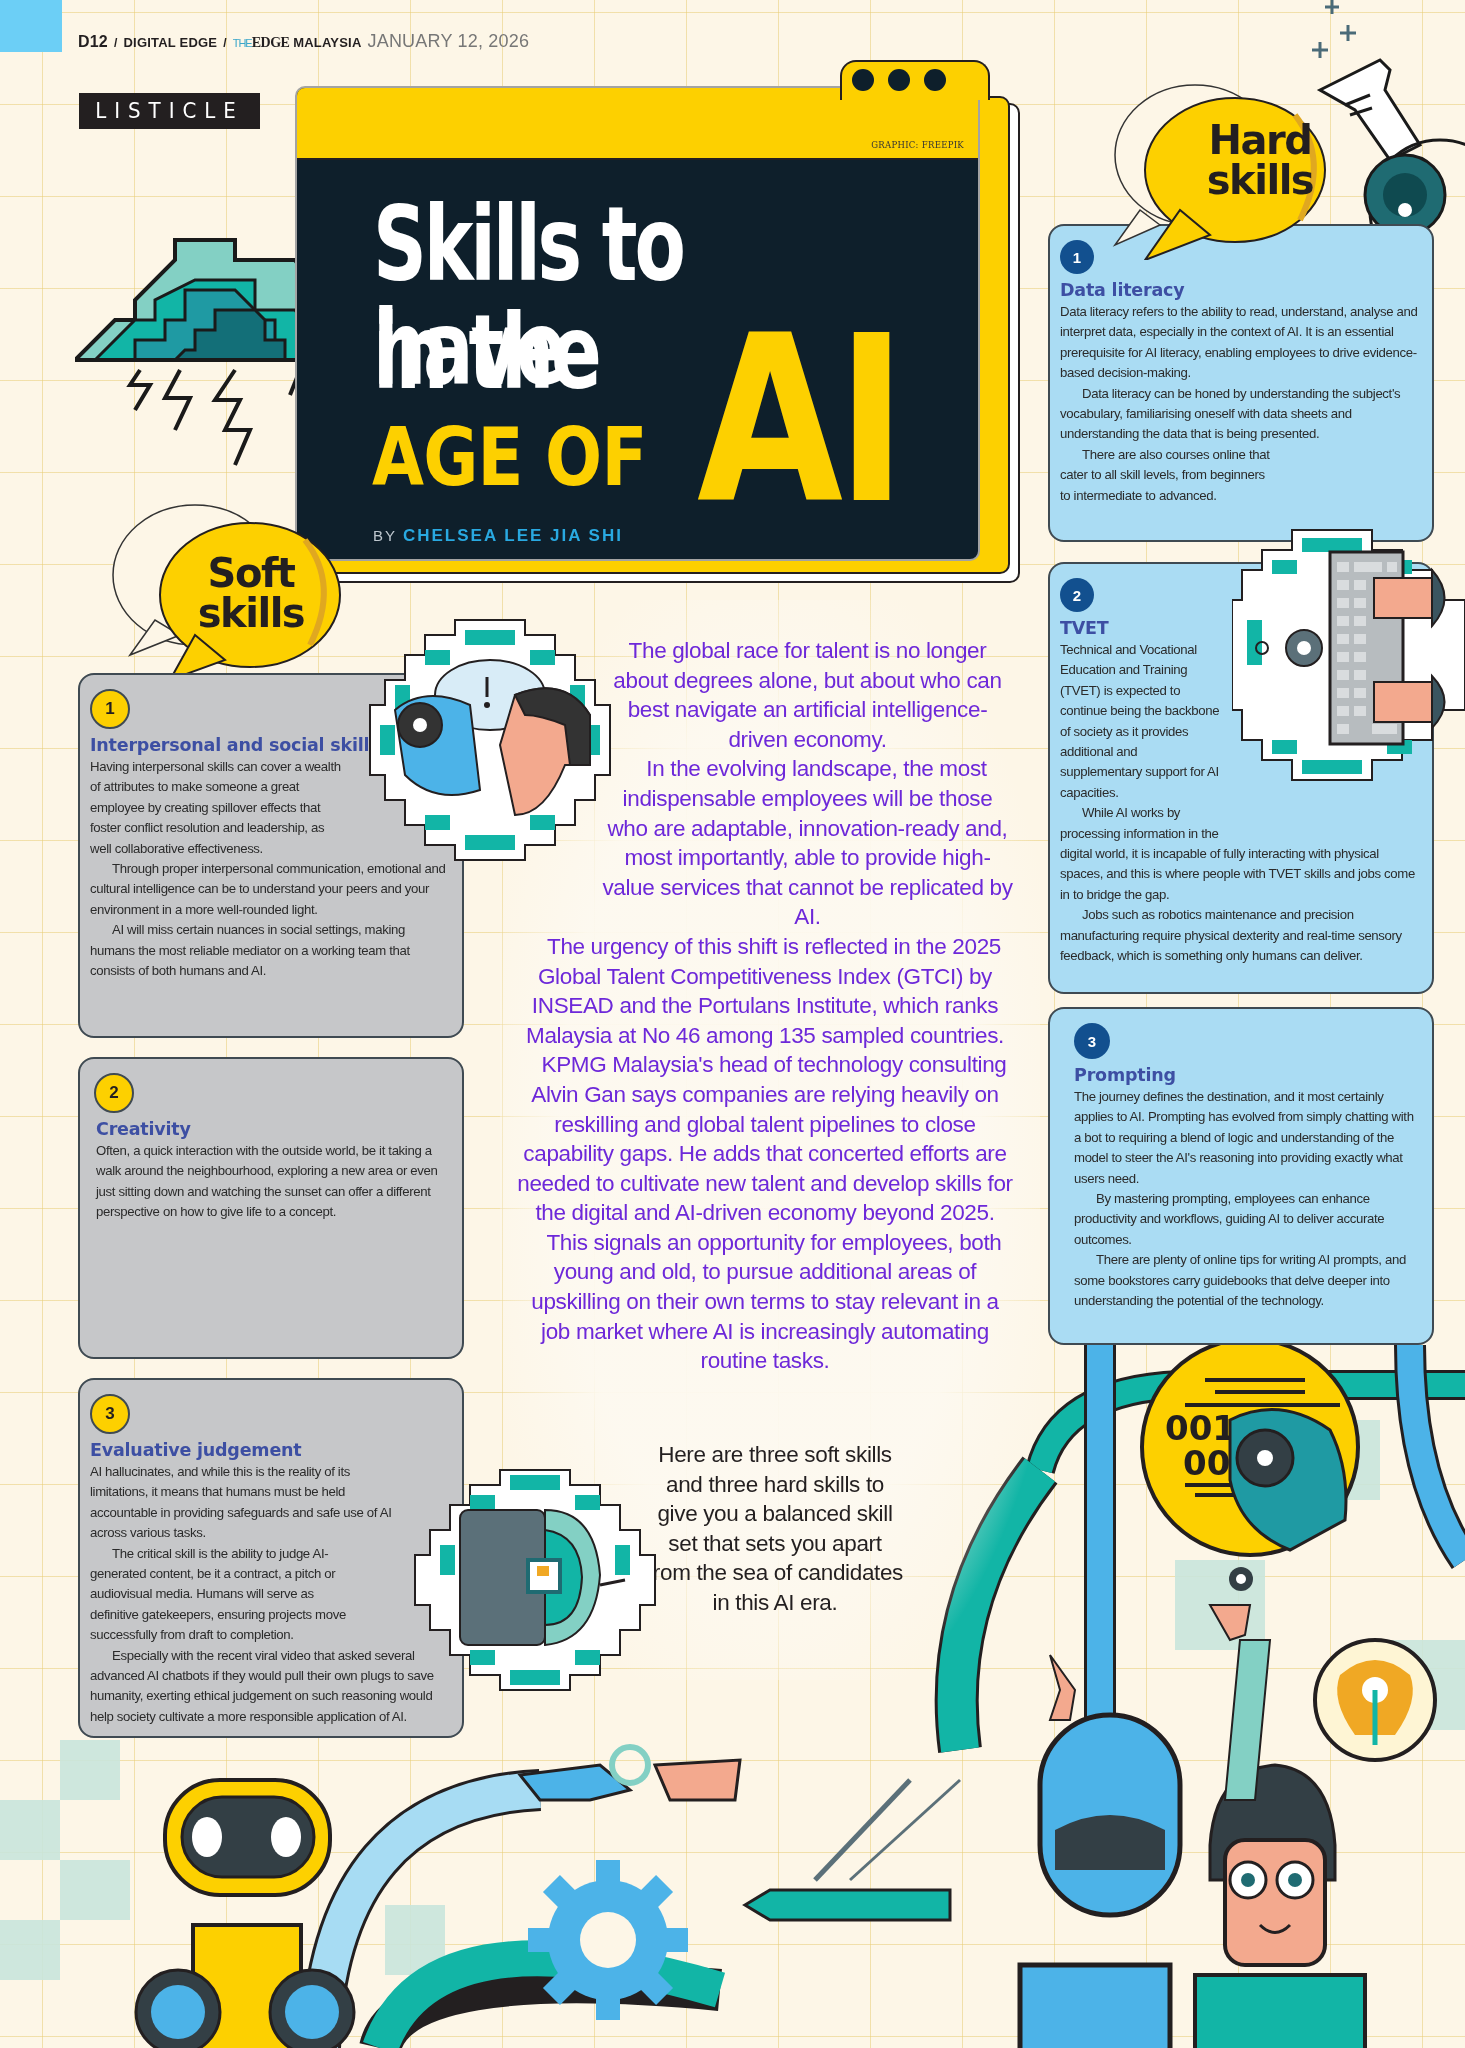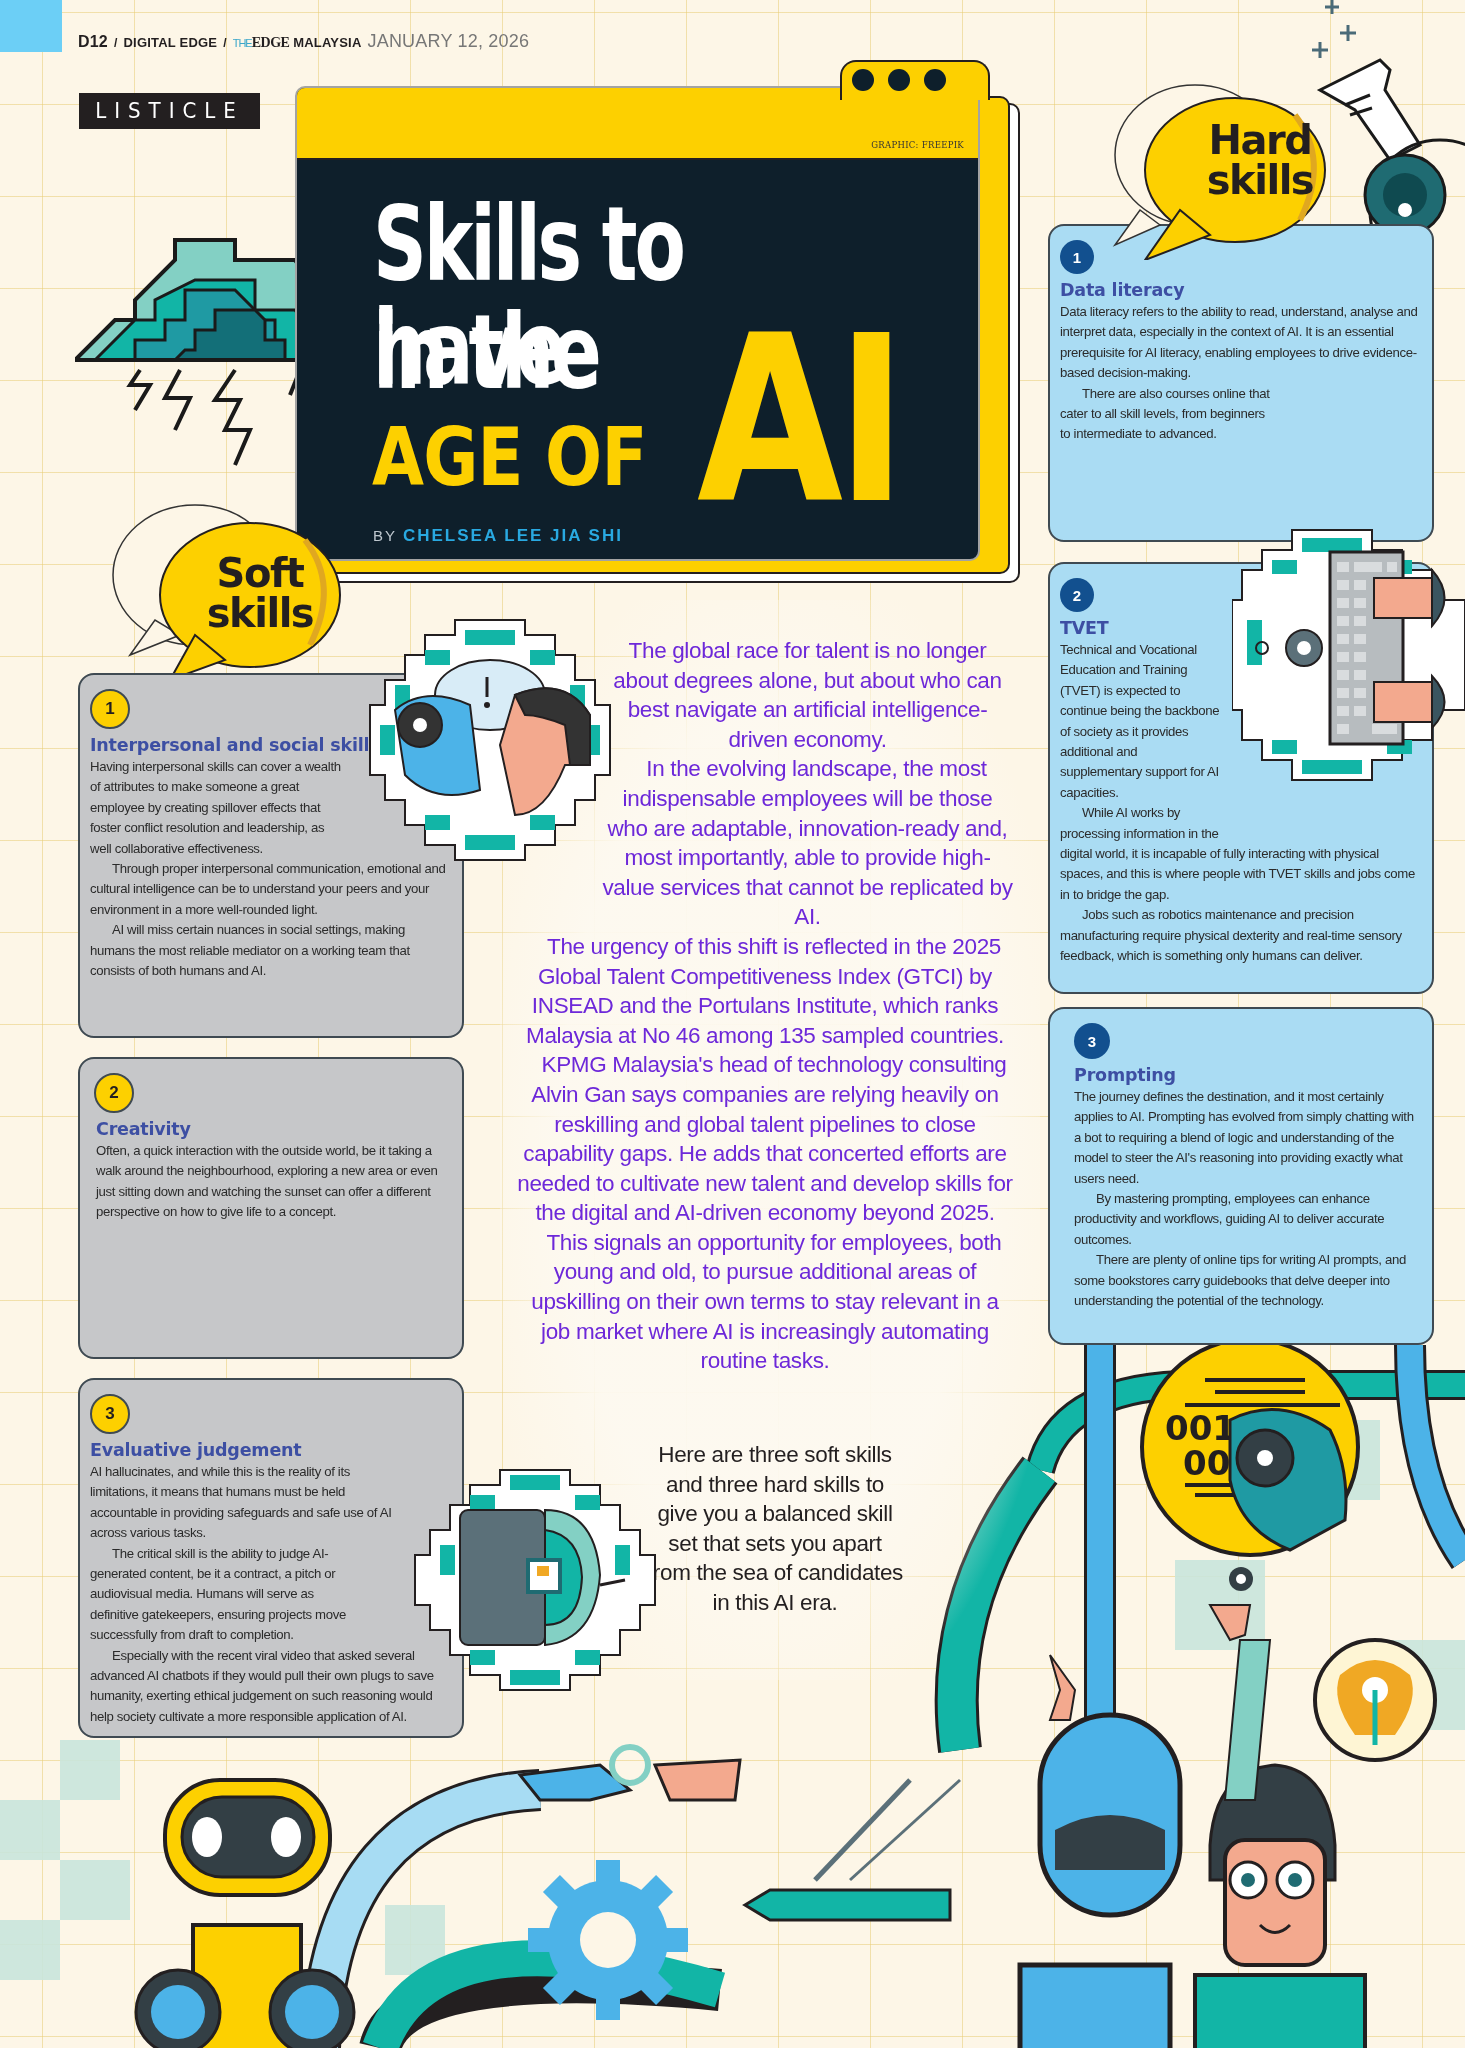--- a/index.html
+++ b/index.html
@@ -170,21 +170,21 @@
   <span class="dot"></span>
 </div>
 
 <svg class="deco" style="left:110px;top:495px;z-index:5" width="240" height="190" viewBox="0 0 240 190">
   <ellipse cx="85" cy="80" rx="82" ry="70" fill="#fdf6e7" stroke="#333" stroke-width="1.5"></ellipse>
   <path d="M20,160 L45,125 L70,140 Z" fill="#fdf6e7" stroke="#333" stroke-width="1.5"></path>
   <ellipse cx="140" cy="100" rx="90" ry="72" fill="#fdd000" stroke="#231f20" stroke-width="2"></ellipse>
   <path d="M60,185 L85,140 L115,165 Z" fill="#fdd000" stroke="#231f20" stroke-width="2"></path>
   <path d="M195,45 Q230,90 200,150" fill="none" stroke="#e0a820" stroke-width="6"></path>
 </svg>
-<div class="bubble-text" style="left:185px;top:553px;width:150px;">
+<div class="bubble-text" style="left:176px;top:553px;width:150px;">
   <div>Soft</div>
   <div>skills</div>
 </div>
 
 <svg class="deco" style="left:1105px;top:60px;z-index:6" width="230" height="200" viewBox="0 0 230 200">
   <ellipse cx="90" cy="95" rx="80" ry="70" fill="#fdf6e7" stroke="#333" stroke-width="1.5"></ellipse>
   <path d="M10,185 L35,150 L55,165 Z" fill="#fdf6e7" stroke="#333" stroke-width="1.5"></path>
   <ellipse cx="130" cy="110" rx="90" ry="72" fill="#fdd000" stroke="#231f20" stroke-width="2"></ellipse>
   <path d="M40,200 L75,150 L105,175 Z" fill="#fdd000" stroke="#231f20" stroke-width="2"></path>
   <path d="M190,55 Q225,100 195,160" fill="none" stroke="#e0a820" stroke-width="6"></path>
@@ -221,20 +221,21 @@
   <h3>Evaluative judgement</h3>
   <p style="padding-right:60px;">AI hallucinates, and while this is the reality of its limitations, it means that humans must be held accountable in providing safeguards and safe use of AI across various tasks.</p>
   <p style="padding-right:100px;">The critical skill is the ability to judge AI-generated content, be it a contract, a pitch or audiovisual media. Humans will serve as definitive gatekeepers, ensuring projects move successfully from draft to completion.</p>
   <p>Especially with the recent viral video that asked several advanced AI chatbots if they would pull their own plugs to save humanity, exerting ethical judgement on such reasoning would help society cultivate a more responsible application of AI.</p>
 </div>
 
 <div class="box hard" style="left:1048px;top:224px;width:386px;height:318px;">
   <div class="num-badge" style="width:34px;height:34px;font-size:15px;">1</div>
   <h3>Data literacy</h3>
   <p>Data literacy refers to the ability to read, understand, analyse and interpret data, especially in the context of AI. It is an essential prerequisite for AI literacy, enabling employees to drive evidence-based decision-making.</p>
+  <p>Data literacy can be honed by understanding the subject's vocabulary, familiarising oneself with data sheets and understanding the data that is being presented.</p>
   <p style="padding-right:150px;">There are also courses online that cater to all skill levels, from beginners to intermediate to advanced.</p>
 </div>
 <div class="box hard" style="left:1048px;top:562px;width:386px;height:432px;">
   <div class="num-badge" style="width:34px;height:34px;font-size:15px;">2</div>
   <h3>TVET</h3>
   <div class="float-r" style="width:200px;height:200px;"></div>
   <p>Technical and Vocational Education and Training (TVET) is expected to continue being the backbone of society as it provides additional and supplementary support for AI capacities.</p>
   <p>While AI works by processing information in the digital world, it is incapable of fully interacting with physical spaces, and this is where people with TVET skills and jobs come in to bridge the gap.</p>
   <p>Jobs such as robotics maintenance and precision manufacturing require physical dexterity and real-time sensory feedback, which is something only humans can deliver.</p>
 </div>

